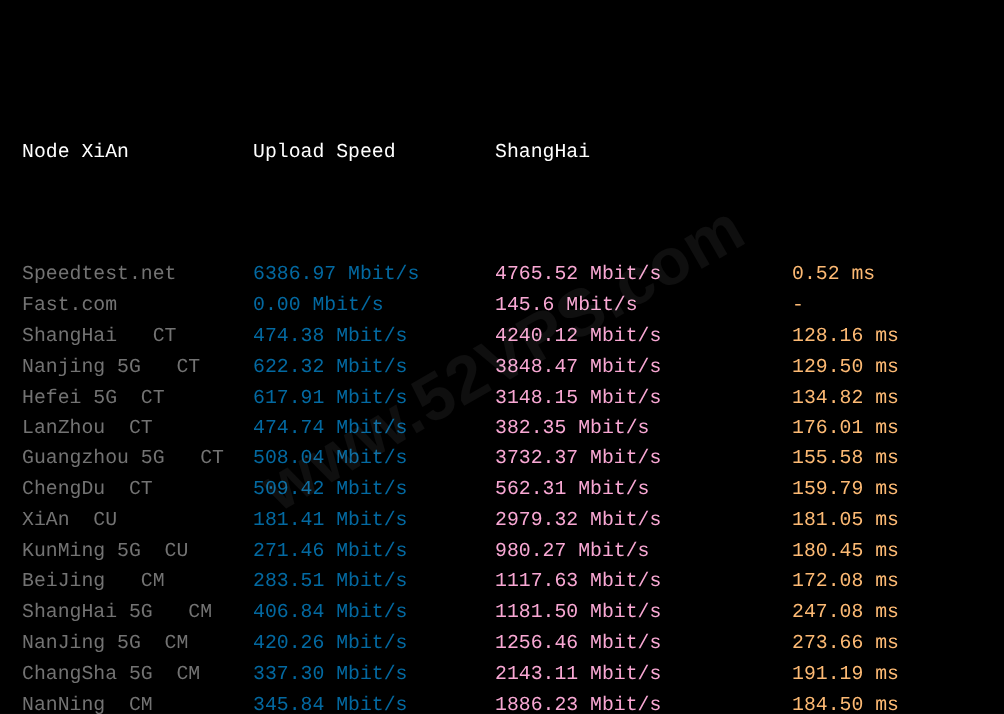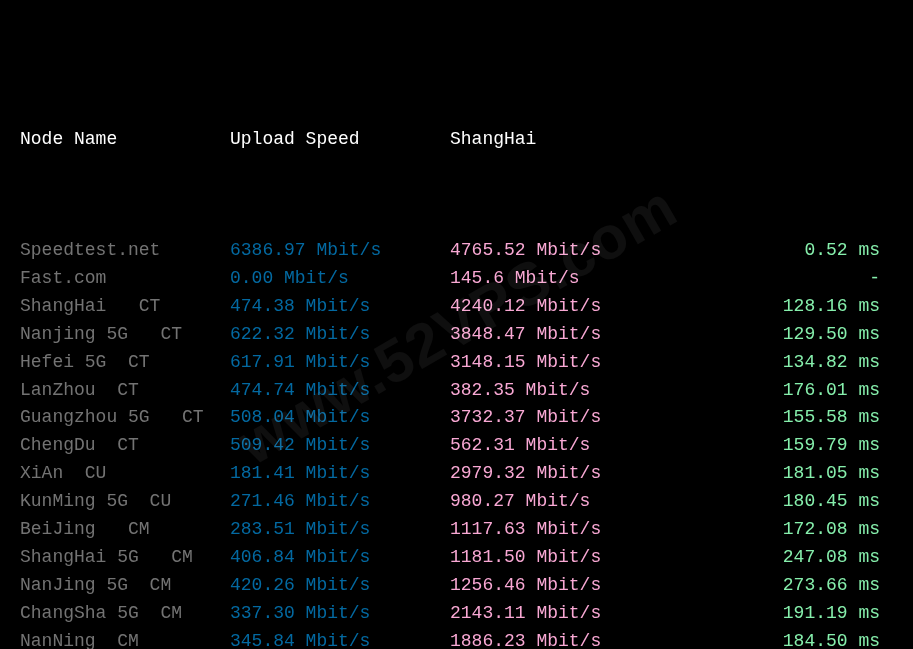--- a/index.html
+++ b/index.html
@@ -22,41 +22,41 @@
   }
   .row { display: flex; }
   .col-node   { width: 210px; flex: 0 0 210px; }
   .col-upload { width: 220px; flex: 0 0 220px; }
   .col-download { width: 270px; flex: 0 0 270px; }
   .col-latency { width: 160px; flex: 0 0 160px; }
   .c-white  { color: #ffffff; }
   .c-yellow { color: #737373; }
   .c-green  { color: #0369a1; }
   .c-red    { color: #f9a8d4; }
-  .c-cyan   { color: #86efac; text-align: right; }
+  .c-cyan   { color: #fdba74; }
   .watermark {
     position:absolute;
     top: 50%; left: 50%;
     transform: translate(-50%, -50%) rotate(-30deg);
     font-family: Arial, sans-serif;
     font-size: 60px;
     font-weight: bold;
     color: rgba(255,255,255,0.06);
     pointer-events: none;
     letter-spacing: 1px;
   }
 </style>
 </head>
 <body>
 
 <div class="terminal">
   <div class="watermark">www.52VPS.com</div>
 
   <div class="row">
-    <span class="col-node c-white">Node Name</span>
+    <span class="col-node c-white">Node XiAn</span>
     <span class="col-upload c-white">Upload Speed</span>
     <span class="col-latency c-white">ShangHai</span>
   </div>
 
   <div id="rows-container"><div class="row"><span class="col-node c-yellow">Speedtest.net</span><span class="col-upload c-green">6386.97 Mbit/s</span><span class="col-download c-red">4765.52 Mbit/s</span><span class="col-latency c-cyan">0.52 ms</span></div><div class="row"><span class="col-node c-yellow">Fast.com</span><span class="col-upload c-green">0.00 Mbit/s</span><span class="col-download c-red">145.6 Mbit/s</span><span class="col-latency c-cyan">-</span></div><div class="row"><span class="col-node c-yellow">ShangHai   CT</span><span class="col-upload c-green">474.38 Mbit/s</span><span class="col-download c-red">4240.12 Mbit/s</span><span class="col-latency c-cyan">128.16 ms</span></div><div class="row"><span class="col-node c-yellow">Nanjing 5G   CT</span><span class="col-upload c-green">622.32 Mbit/s</span><span class="col-download c-red">3848.47 Mbit/s</span><span class="col-latency c-cyan">129.50 ms</span></div><div class="row"><span class="col-node c-yellow">Hefei 5G  CT</span><span class="col-upload c-green">617.91 Mbit/s</span><span class="col-download c-red">3148.15 Mbit/s</span><span class="col-latency c-cyan">134.82 ms</span></div><div class="row"><span class="col-node c-yellow">LanZhou  CT</span><span class="col-upload c-green">474.74 Mbit/s</span><span class="col-download c-red">382.35 Mbit/s</span><span class="col-latency c-cyan">176.01 ms</span></div><div class="row"><span class="col-node c-yellow">Guangzhou 5G   CT</span><span class="col-upload c-green">508.04 Mbit/s</span><span class="col-download c-red">3732.37 Mbit/s</span><span class="col-latency c-cyan">155.58 ms</span></div><div class="row"><span class="col-node c-yellow">ChengDu  CT</span><span class="col-upload c-green">509.42 Mbit/s</span><span class="col-download c-red">562.31 Mbit/s</span><span class="col-latency c-cyan">159.79 ms</span></div><div class="row"><span class="col-node c-yellow">XiAn  CU</span><span class="col-upload c-green">181.41 Mbit/s</span><span class="col-download c-red">2979.32 Mbit/s</span><span class="col-latency c-cyan">181.05 ms</span></div><div class="row"><span class="col-node c-yellow">KunMing 5G  CU</span><span class="col-upload c-green">271.46 Mbit/s</span><span class="col-download c-red">980.27 Mbit/s</span><span class="col-latency c-cyan">180.45 ms</span></div><div class="row"><span class="col-node c-yellow">BeiJing   CM</span><span class="col-upload c-green">283.51 Mbit/s</span><span class="col-download c-red">1117.63 Mbit/s</span><span class="col-latency c-cyan">172.08 ms</span></div><div class="row"><span class="col-node c-yellow">ShangHai 5G   CM</span><span class="col-upload c-green">406.84 Mbit/s</span><span class="col-download c-red">1181.50 Mbit/s</span><span class="col-latency c-cyan">247.08 ms</span></div><div class="row"><span class="col-node c-yellow">NanJing 5G  CM</span><span class="col-upload c-green">420.26 Mbit/s</span><span class="col-download c-red">1256.46 Mbit/s</span><span class="col-latency c-cyan">273.66 ms</span></div><div class="row"><span class="col-node c-yellow">ChangSha 5G  CM</span><span class="col-upload c-green">337.30 Mbit/s</span><span class="col-download c-red">2143.11 Mbit/s</span><span class="col-latency c-cyan">191.19 ms</span></div><div class="row"><span class="col-node c-yellow">NanNing  CM</span><span class="col-upload c-green">345.84 Mbit/s</span><span class="col-download c-red">1886.23 Mbit/s</span><span class="col-latency c-cyan">184.50 ms</span></div></div>
 
   
 
   
   

